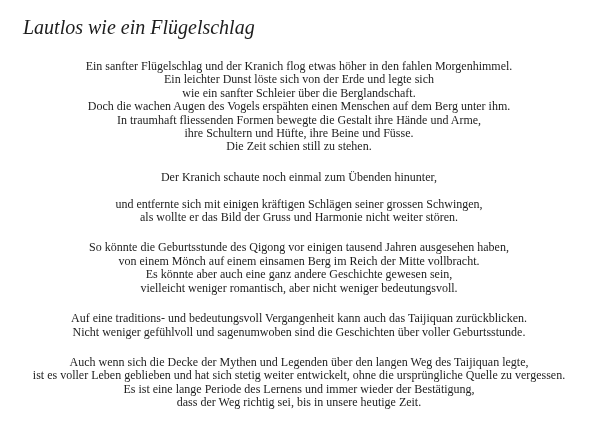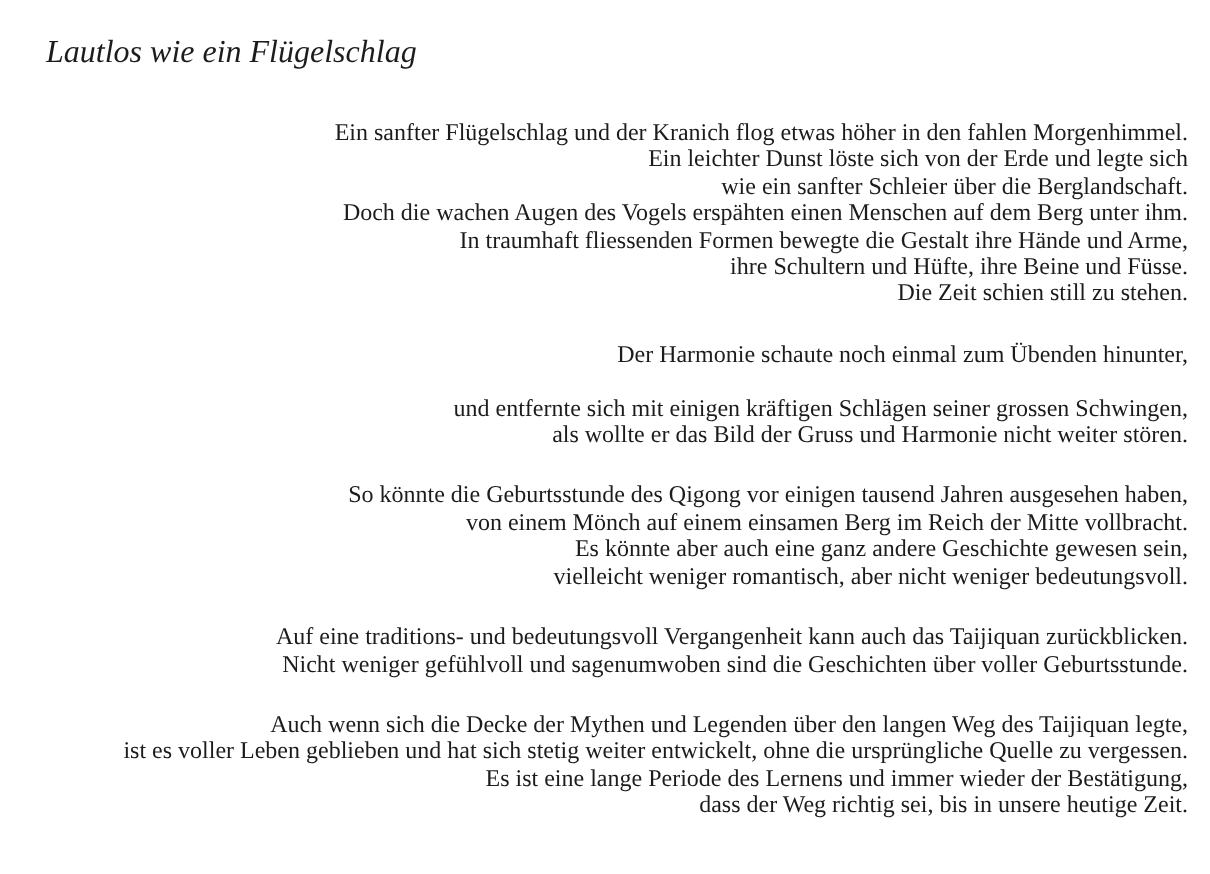--- a/index.html
+++ b/index.html
@@ -14,33 +14,33 @@
     background: #ffffff;
     overflow: hidden;
     font-family: "Liberation Serif", "DejaVu Serif", serif;
     color: #1c1c1c;
   }
   .doc-title {
     position: absolute;
     left: 23px;
     top: 19px;
     margin: 0;
-    font-size: 16px;
+    font-size: 20px;
     line-height: 16px;
     font-style: italic;
     font-weight: normal;
     color: #1c1c1c;
     white-space: nowrap;
   }
   .body-text {
     position: absolute;
     left: 4px;
     right: 11px;
     top: 60px;
-    text-align: right;
+    text-align: center;
     font-size: 12px;
     line-height: 13.4px;
     color: #1c1c1c;
   }
   .body-text p {
     margin: 0 0 17px 0;
     padding: 0;
   }
   .body-text p:last-child {
     margin-bottom: 12px;
@@ -49,18 +49,18 @@
     white-space: nowrap;
   }
 </style>
 </head>
 <body>
 
 <div class="page">
   <h1 class="doc-title">Lautlos wie ein Flügelschlag</h1>
   <div class="body-text">
       <p><span class="line">Ein sanfter Flügelschlag und der Kranich flog etwas höher in den fahlen Morgenhimmel.</span><br><span class="line">Ein leichter Dunst löste sich von der Erde und legte sich</span><br><span class="line">wie ein sanfter Schleier über die Berglandschaft.</span><br><span class="line">Doch die wachen Augen des Vogels erspähten einen Menschen auf dem Berg unter ihm.</span><br><span class="line">In traumhaft fliessenden Formen bewegte die Gestalt ihre Hände und Arme,</span><br><span class="line">ihre Schultern und Hüfte, ihre Beine und Füsse.</span><br><span class="line">Die Zeit schien still zu stehen.</span></p>
-      <p><span class="line">Der Harmonie schaute noch einmal zum Übenden hinunter,</span><br><br><span class="line">und entfernte sich mit einigen kräftigen Schlägen seiner grossen Schwingen,</span><br><span class="line">als wollte er das Bild der Gruss und Harmonie nicht weiter stören.</span></p>
+      <p><span class="line">Der Kranich schaute noch einmal zum Übenden hinunter,</span><br><br><span class="line">und entfernte sich mit einigen kräftigen Schlägen seiner grossen Schwingen,</span><br><span class="line">als wollte er das Bild der Gruss und Harmonie nicht weiter stören.</span></p>
       <p><span class="line">So könnte die Geburtsstunde des Qigong vor einigen tausend Jahren ausgesehen haben,</span><br><span class="line">von einem Mönch auf einem einsamen Berg im Reich der Mitte vollbracht.</span><br><span class="line">Es könnte aber auch eine ganz andere Geschichte gewesen sein,</span><br><span class="line">vielleicht weniger romantisch, aber nicht weniger bedeutungsvoll.</span></p>
       <p><span class="line">Auf eine traditions- und bedeutungsvoll Vergangenheit kann auch das Taijiquan zurückblicken.</span><br><span class="line">Nicht weniger gefühlvoll und sagenumwoben sind die Geschichten über voller Geburtsstunde.</span></p>
       <p><span class="line">Auch wenn sich die Decke der Mythen und Legenden über den langen Weg des Taijiquan legte,</span><br><span class="line">ist es voller Leben geblieben und hat sich stetig weiter entwickelt, ohne die ursprüngliche Quelle zu vergessen.</span><br><span class="line">Es ist eine lange Periode des Lernens und immer wieder der Bestätigung,</span><br><span class="line">dass der Weg richtig sei, bis in unsere heutige Zeit.</span></p>
     </div>
 </div>
 
 </body></html>

